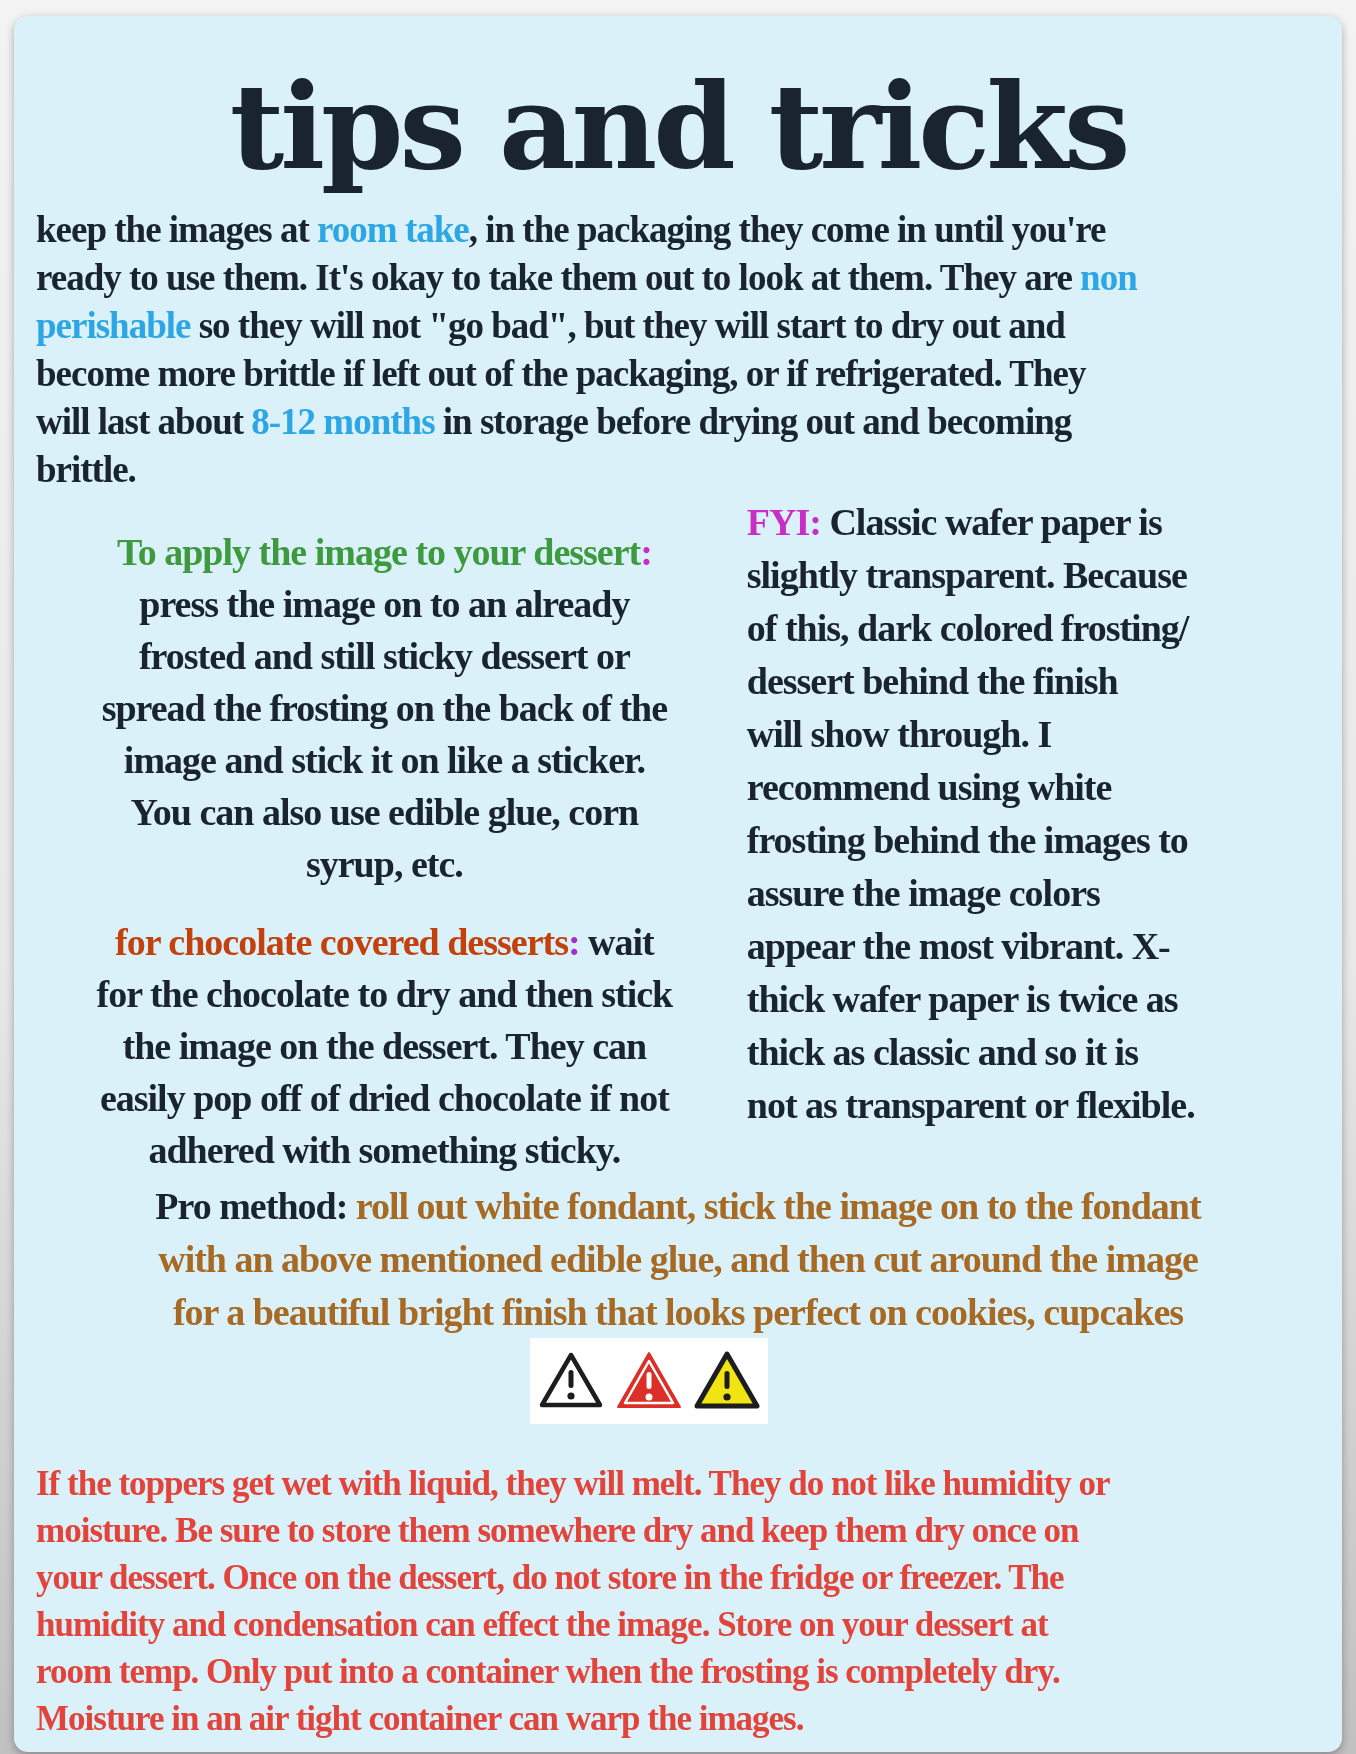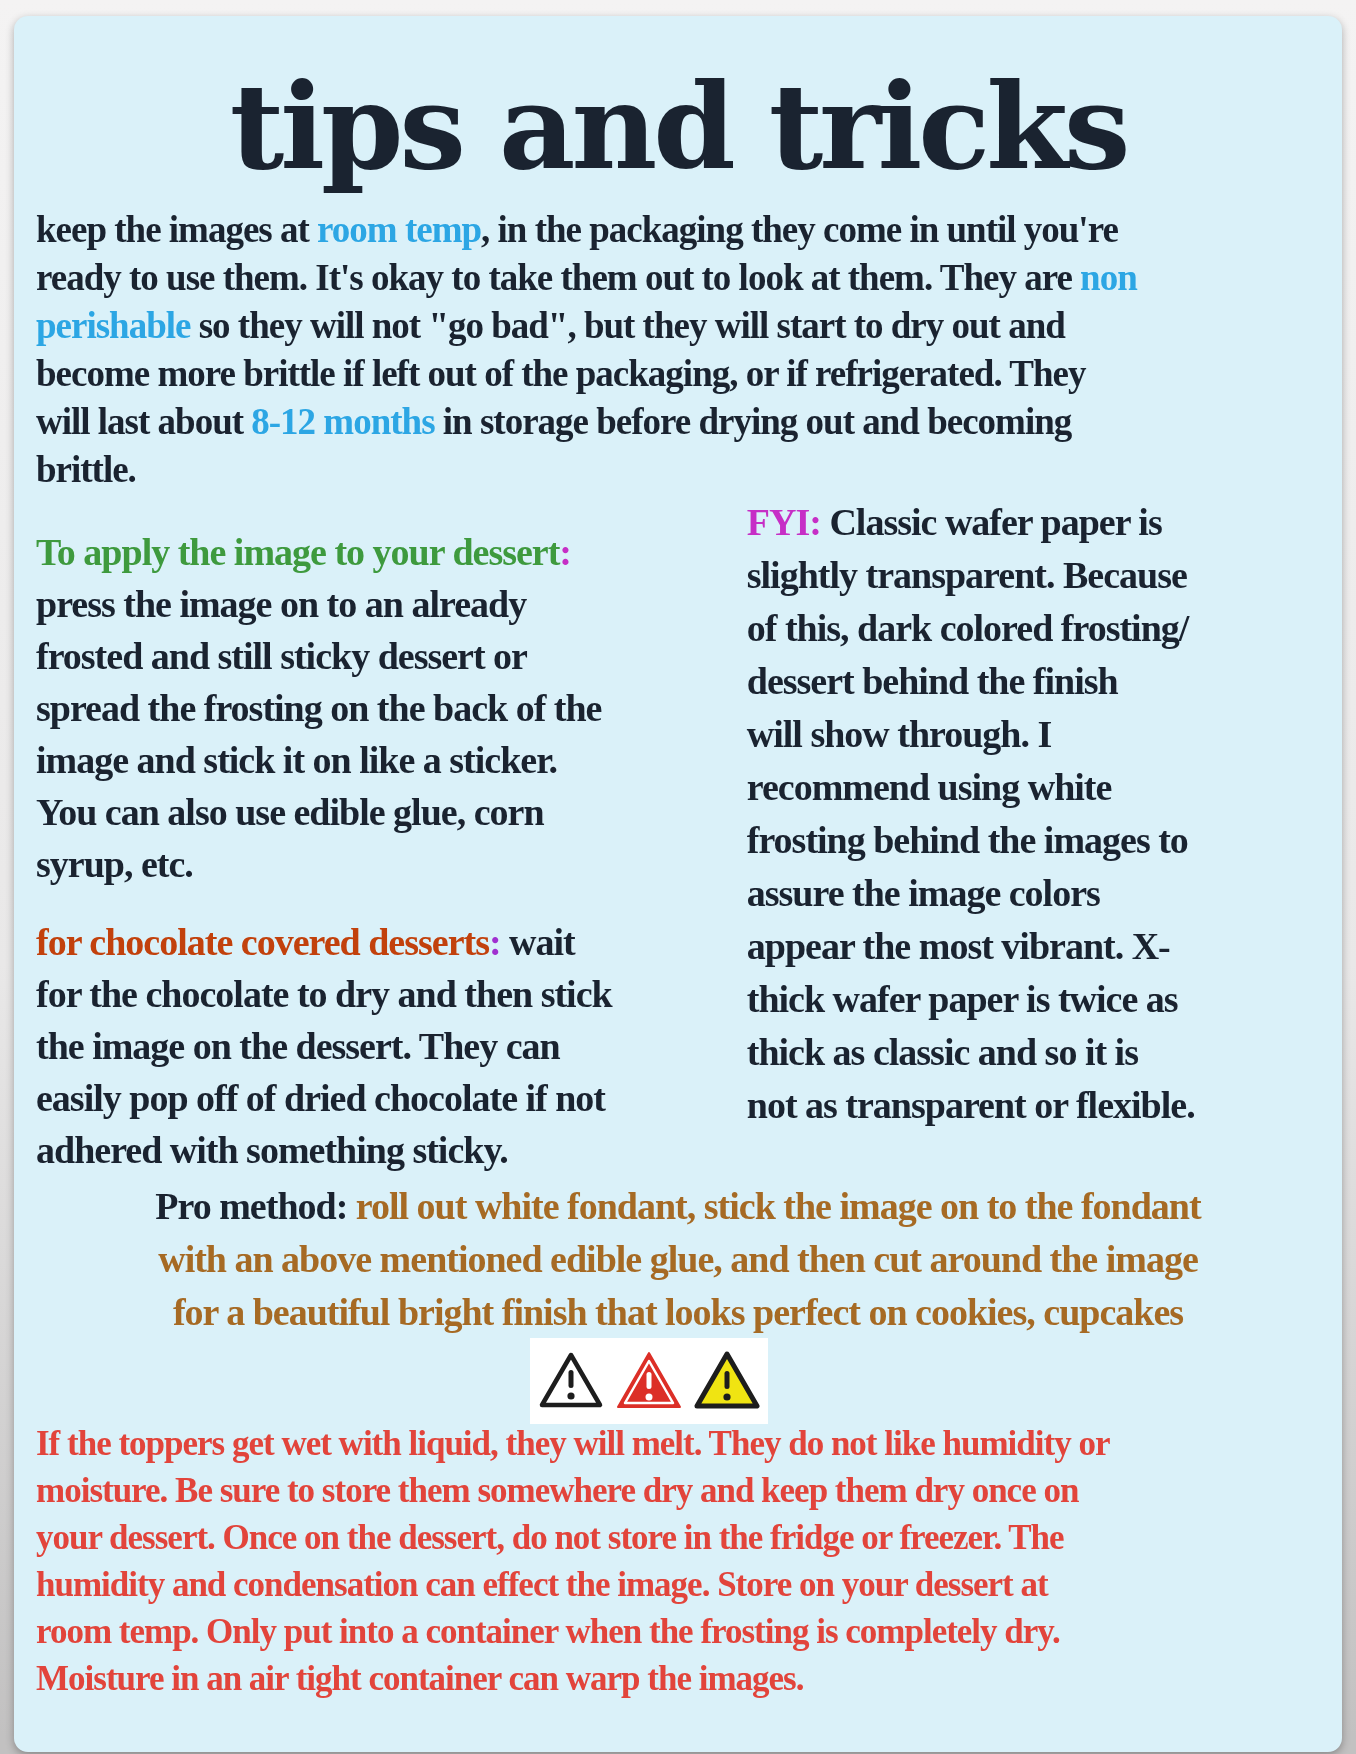--- a/index.html
+++ b/index.html
@@ -25,47 +25,47 @@
     font-weight:bold;
     font-size:118px;
     line-height:150px;
     letter-spacing:-4px;
     color:#1a2330;
   }
   .tline { white-space:nowrap; font-weight:bold; }
   .intro { margin-top:4px; }
   .intro .tline { font-size:37px; line-height:48px; letter-spacing:-1px; }
   .cols { display:flex; margin-top:2px; }
-  .col-left  { width:705px; padding-top:30px; }
+  .col-left  { width:705px; padding-top:30px;text-align:center; }
   .col-right { width:580px; margin-left:14px; }
   .cols .tline { font-size:38px; line-height:52px; letter-spacing:-1px; }
   .col-right .tline { line-height:53px; }
   .para-chocolate { margin-top:26px; }
   .pro { margin-top:4px; }
   .pro .tline { font-size:38px; line-height:53px; letter-spacing:-1px;text-align:center; }
-  .warning-text { margin-top:28px; }
+  .warning-text { margin-top:68px; }
   .warning-text .tline { font-size:35px; line-height:47px; letter-spacing:-1px; }
   .icon-box {
     position:absolute; left:516px; top:1322px;
     width:238px; height:86px;
     background:#ffffff;
     display:flex; align-items:center; justify-content:center; gap:12px;
   }
   .icon-box svg { display:block; }
 </style>
 <style>.c-black{color:#1a2330}.c-blue{color:#2ca6e4}.c-green{color:#3e9a3e}.c-magenta{color:#c62ec6}.c-purple{color:#a030d0}.c-orange{color:#c2410c}.c-brown{color:#a66a24}.c-red{color:#e2443b}</style></head>
 <body>
 
 <div class="page">
   <div class="card">
 
     <div class="title">tips and tricks</div>
 
     <div class="intro">
-        <div class="tline"><span class="c-black">keep the images at </span><span class="c-blue">room temp</span><span class="c-black">, in the packaging they come in until you're</span></div>
+        <div class="tline"><span class="c-black">keep the images at </span><span class="c-blue">room take</span><span class="c-black">, in the packaging they come in until you're</span></div>
         <div class="tline"><span class="c-black">ready to use them. It's okay to take them out to look at them. They are </span><span class="c-blue">non</span></div>
         <div class="tline"><span class="c-blue">perishable</span><span class="c-black"> so they will not "go bad", but they will start to dry out and</span></div>
         <div class="tline"><span class="c-black">become more brittle if left out of the packaging, or if refrigerated. They</span></div>
         <div class="tline"><span class="c-black">will last about </span><span class="c-blue">8-12 months</span><span class="c-black"> in storage before drying out and becoming</span></div>
         <div class="tline"><span class="c-black">brittle.</span></div>
       </div>
 
     <div class="cols">
       <div class="col-left">
         <div class="para-apply">

